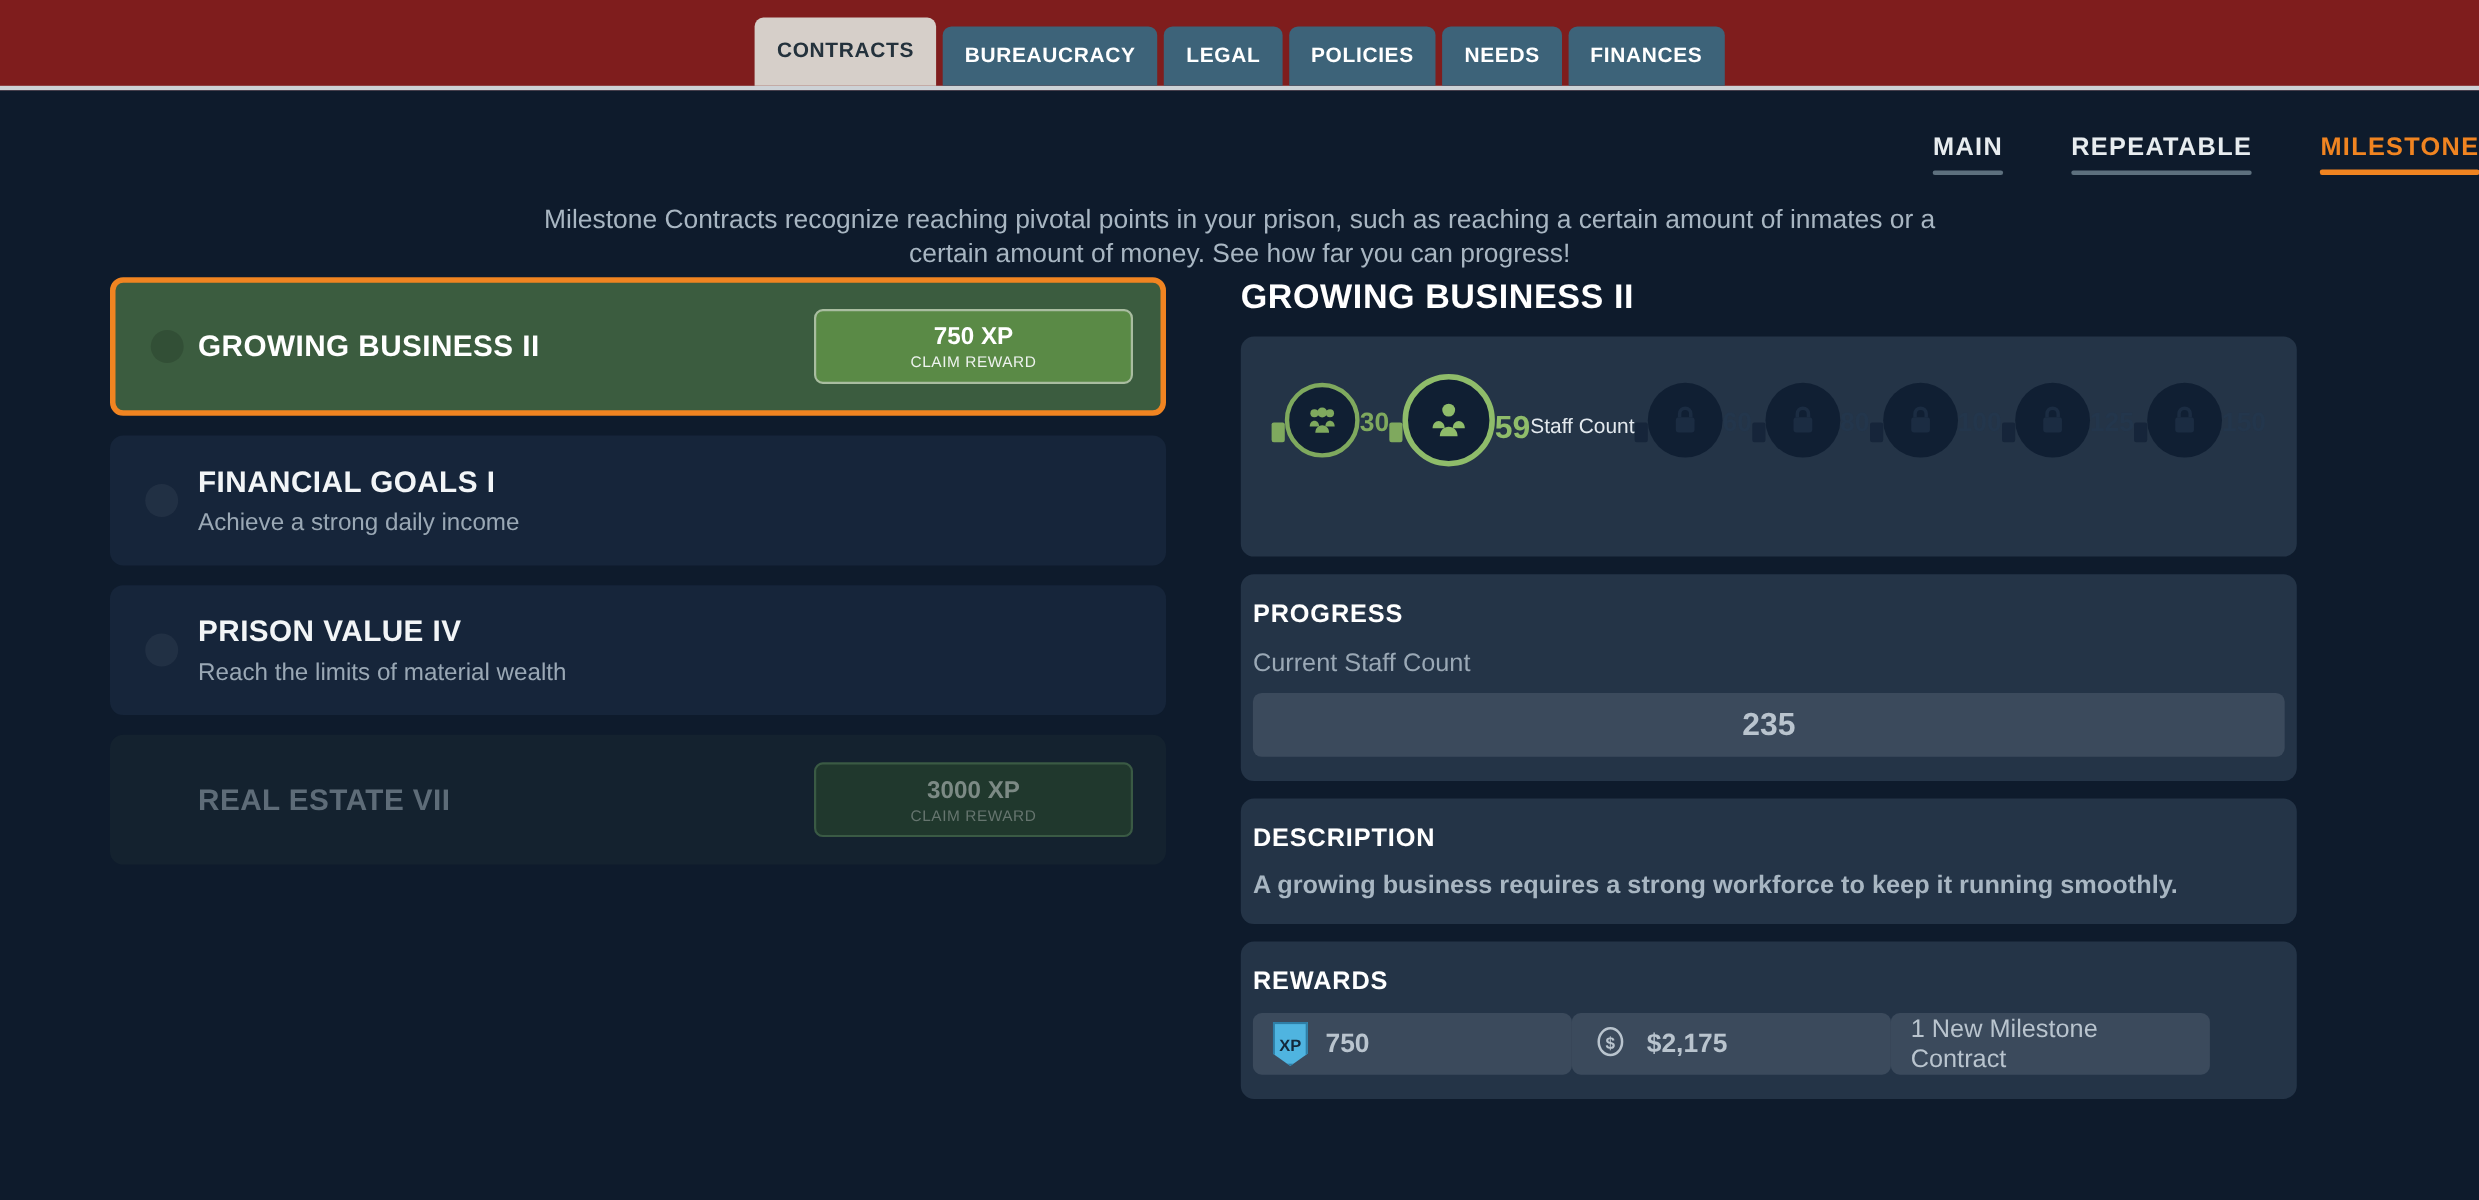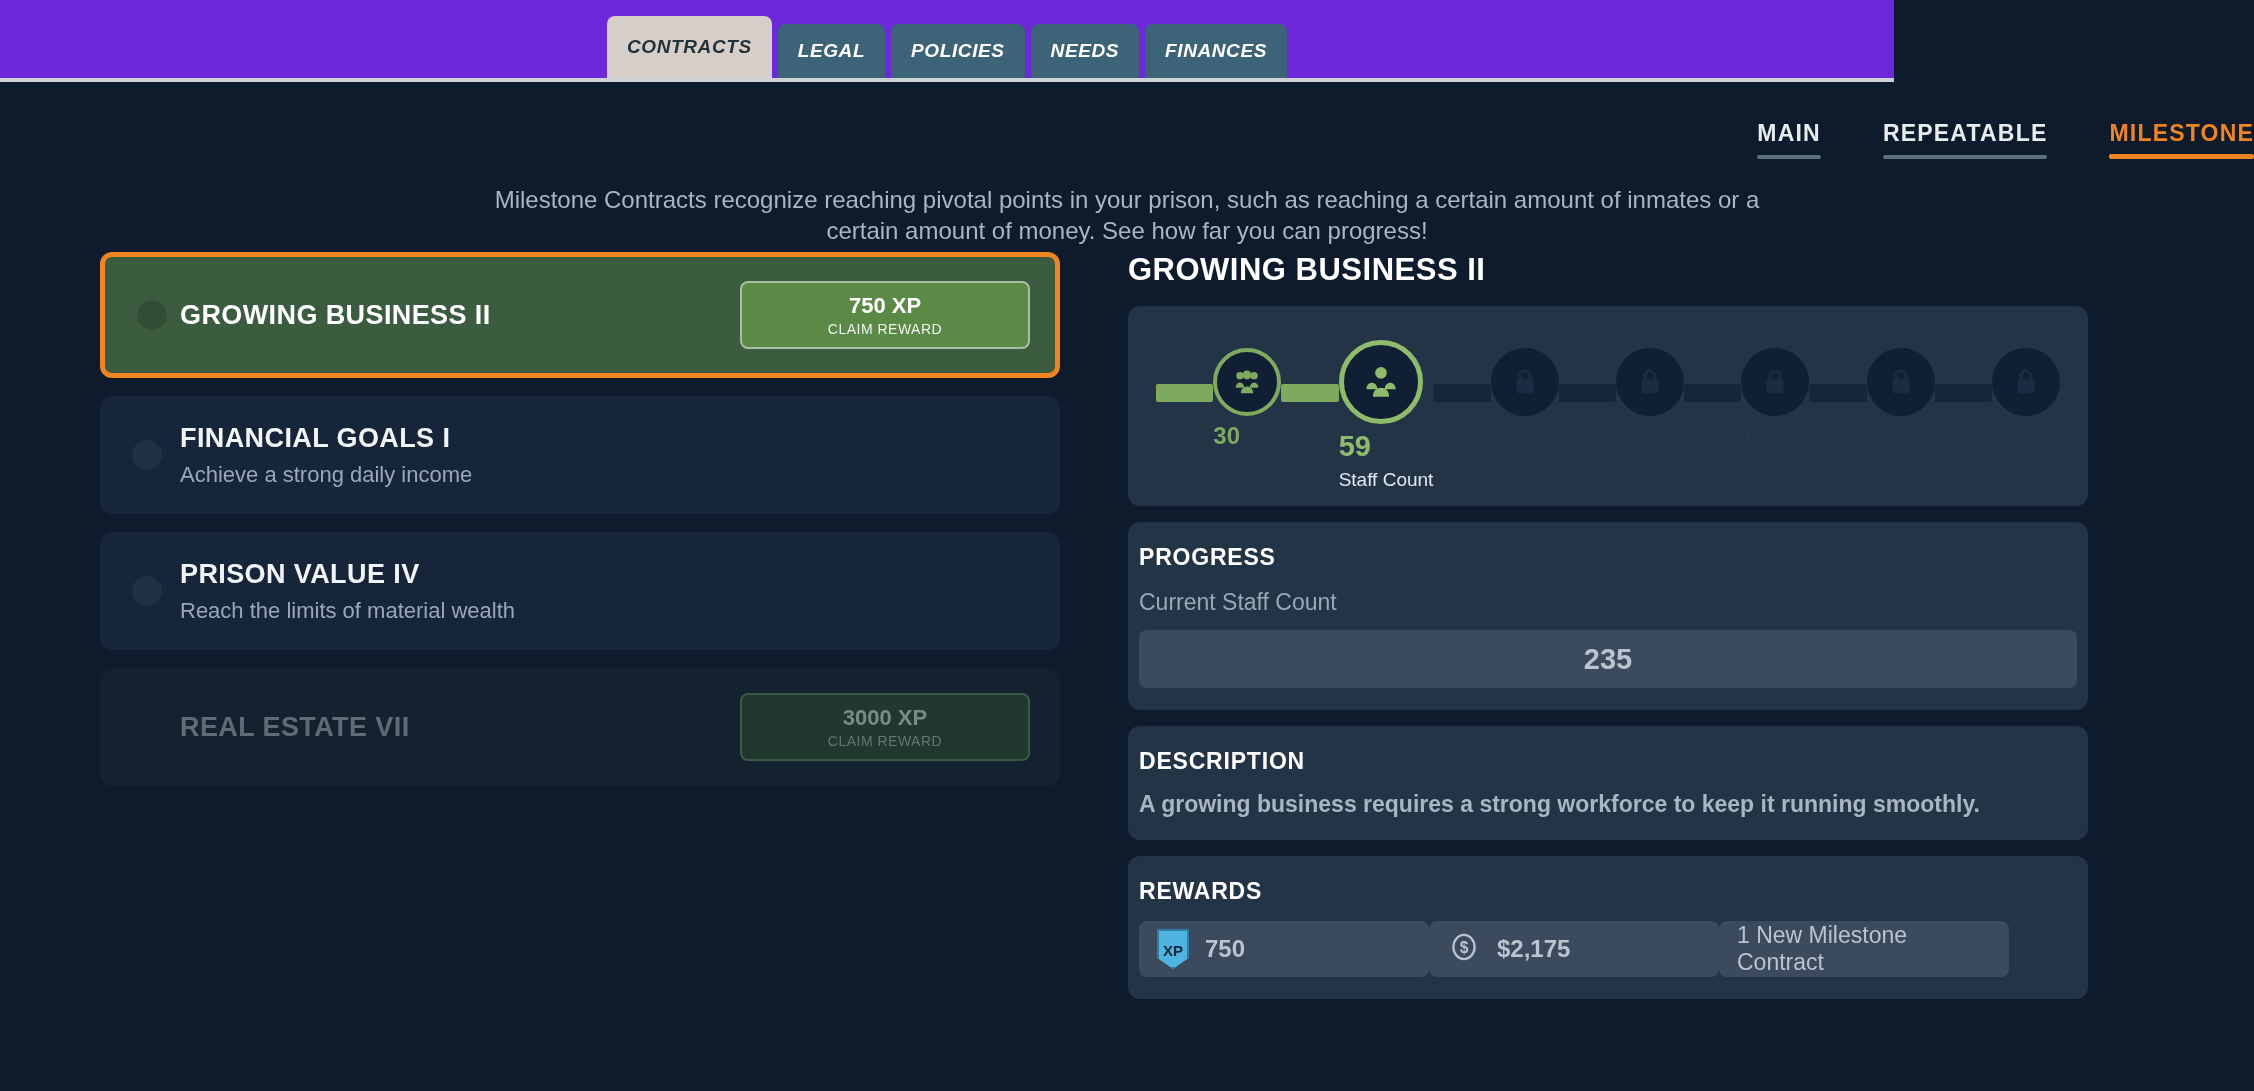--- a/index.html
+++ b/index.html
@@ -5,24 +5,24 @@
   * { box-sizing: border-box; margin: 0; padding: 0; }
   html, body {
     width: 2254px; height: 1091px;
     background: #0e1b2c;
     font-family: "Liberation Sans", sans-serif;
     overflow: hidden;
   }
 
   
   .topbar {
-    position: absolute; left: 0; top: 0; width: 1894px; height: 82px;
-    background: #6d28d9;
+    position: absolute; left: 0; top: 0; width: 2254px; height: 82px;
+    background: #7f1d1d;
     border-bottom: 4px solid #cdd2d6;
-    display: flex; align-items: flex-end; justify-content: center; font-style: italic;
+    display: flex; align-items: flex-end; justify-content: center;
   }
   .toptabs { display: flex; align-items: flex-end; gap: 6px; }
   .toptab {
     height: 54px; padding: 0 20px;
     border-radius: 8px 8px 0 0;
     display: flex; align-items: center; justify-content: center;
     font-size: 19px; font-weight: 700; letter-spacing: 0.6px;
     color: #ffffff; background: #3d6379;
     cursor: pointer; white-space: nowrap;
   }
@@ -117,21 +117,21 @@
   
   .track-panel { height: 200px; padding: 0; position: relative; }
   .track {
     position: absolute; left: 28px; right: 28px; top: 42px;
     display: flex; align-items: flex-start;
   }
   .seg { height: 18px; flex: 1 1 0; background: #16253a; margin-top: 36px; border-radius: 2px; }
   .seg.done { background: #7fa95e; }
   .node-wrap {
     position: relative; flex: 0 0 auto; display: flex;
-    flex-direction: column; 
+    flex-direction: row; align-items: center;
   }
   .node {
     width: 68px; height: 68px; border-radius: 50%;
     background: #101f33; display: flex; align-items: center; justify-content: center;
   }
   .node.done { border: 4px solid #7fa95e; }
   .node.current { width: 84px; height: 84px; border: 5px solid #8fbc6a; margin-top: -8px; }
   .node-val { margin-top: 6px; font-size: 24px; font-weight: 700; color: #7fa95e; }
   .node.current + .node-val { font-size: 29px; color: #8fbc6a; }
   .node-wrap.locked .node-val { color: #23364c; }
@@ -168,20 +168,23 @@
     font-size: 15px; font-weight: 700; color: #13293b;
   }
 </style>
 </head>
 <body>
 
 <div class="topbar">
   <div class="toptabs">
     <div class="toptab active">
         <span>CONTRACTS</span>
+      </div>
+    <div class="toptab">
+        <span>BUREAUCRACY</span>
       </div>
     <div class="toptab">
         <span>LEGAL</span>
       </div>
     <div class="toptab">
         <span>POLICIES</span>
       </div>
     <div class="toptab">
         <span>NEEDS</span>
       </div>

